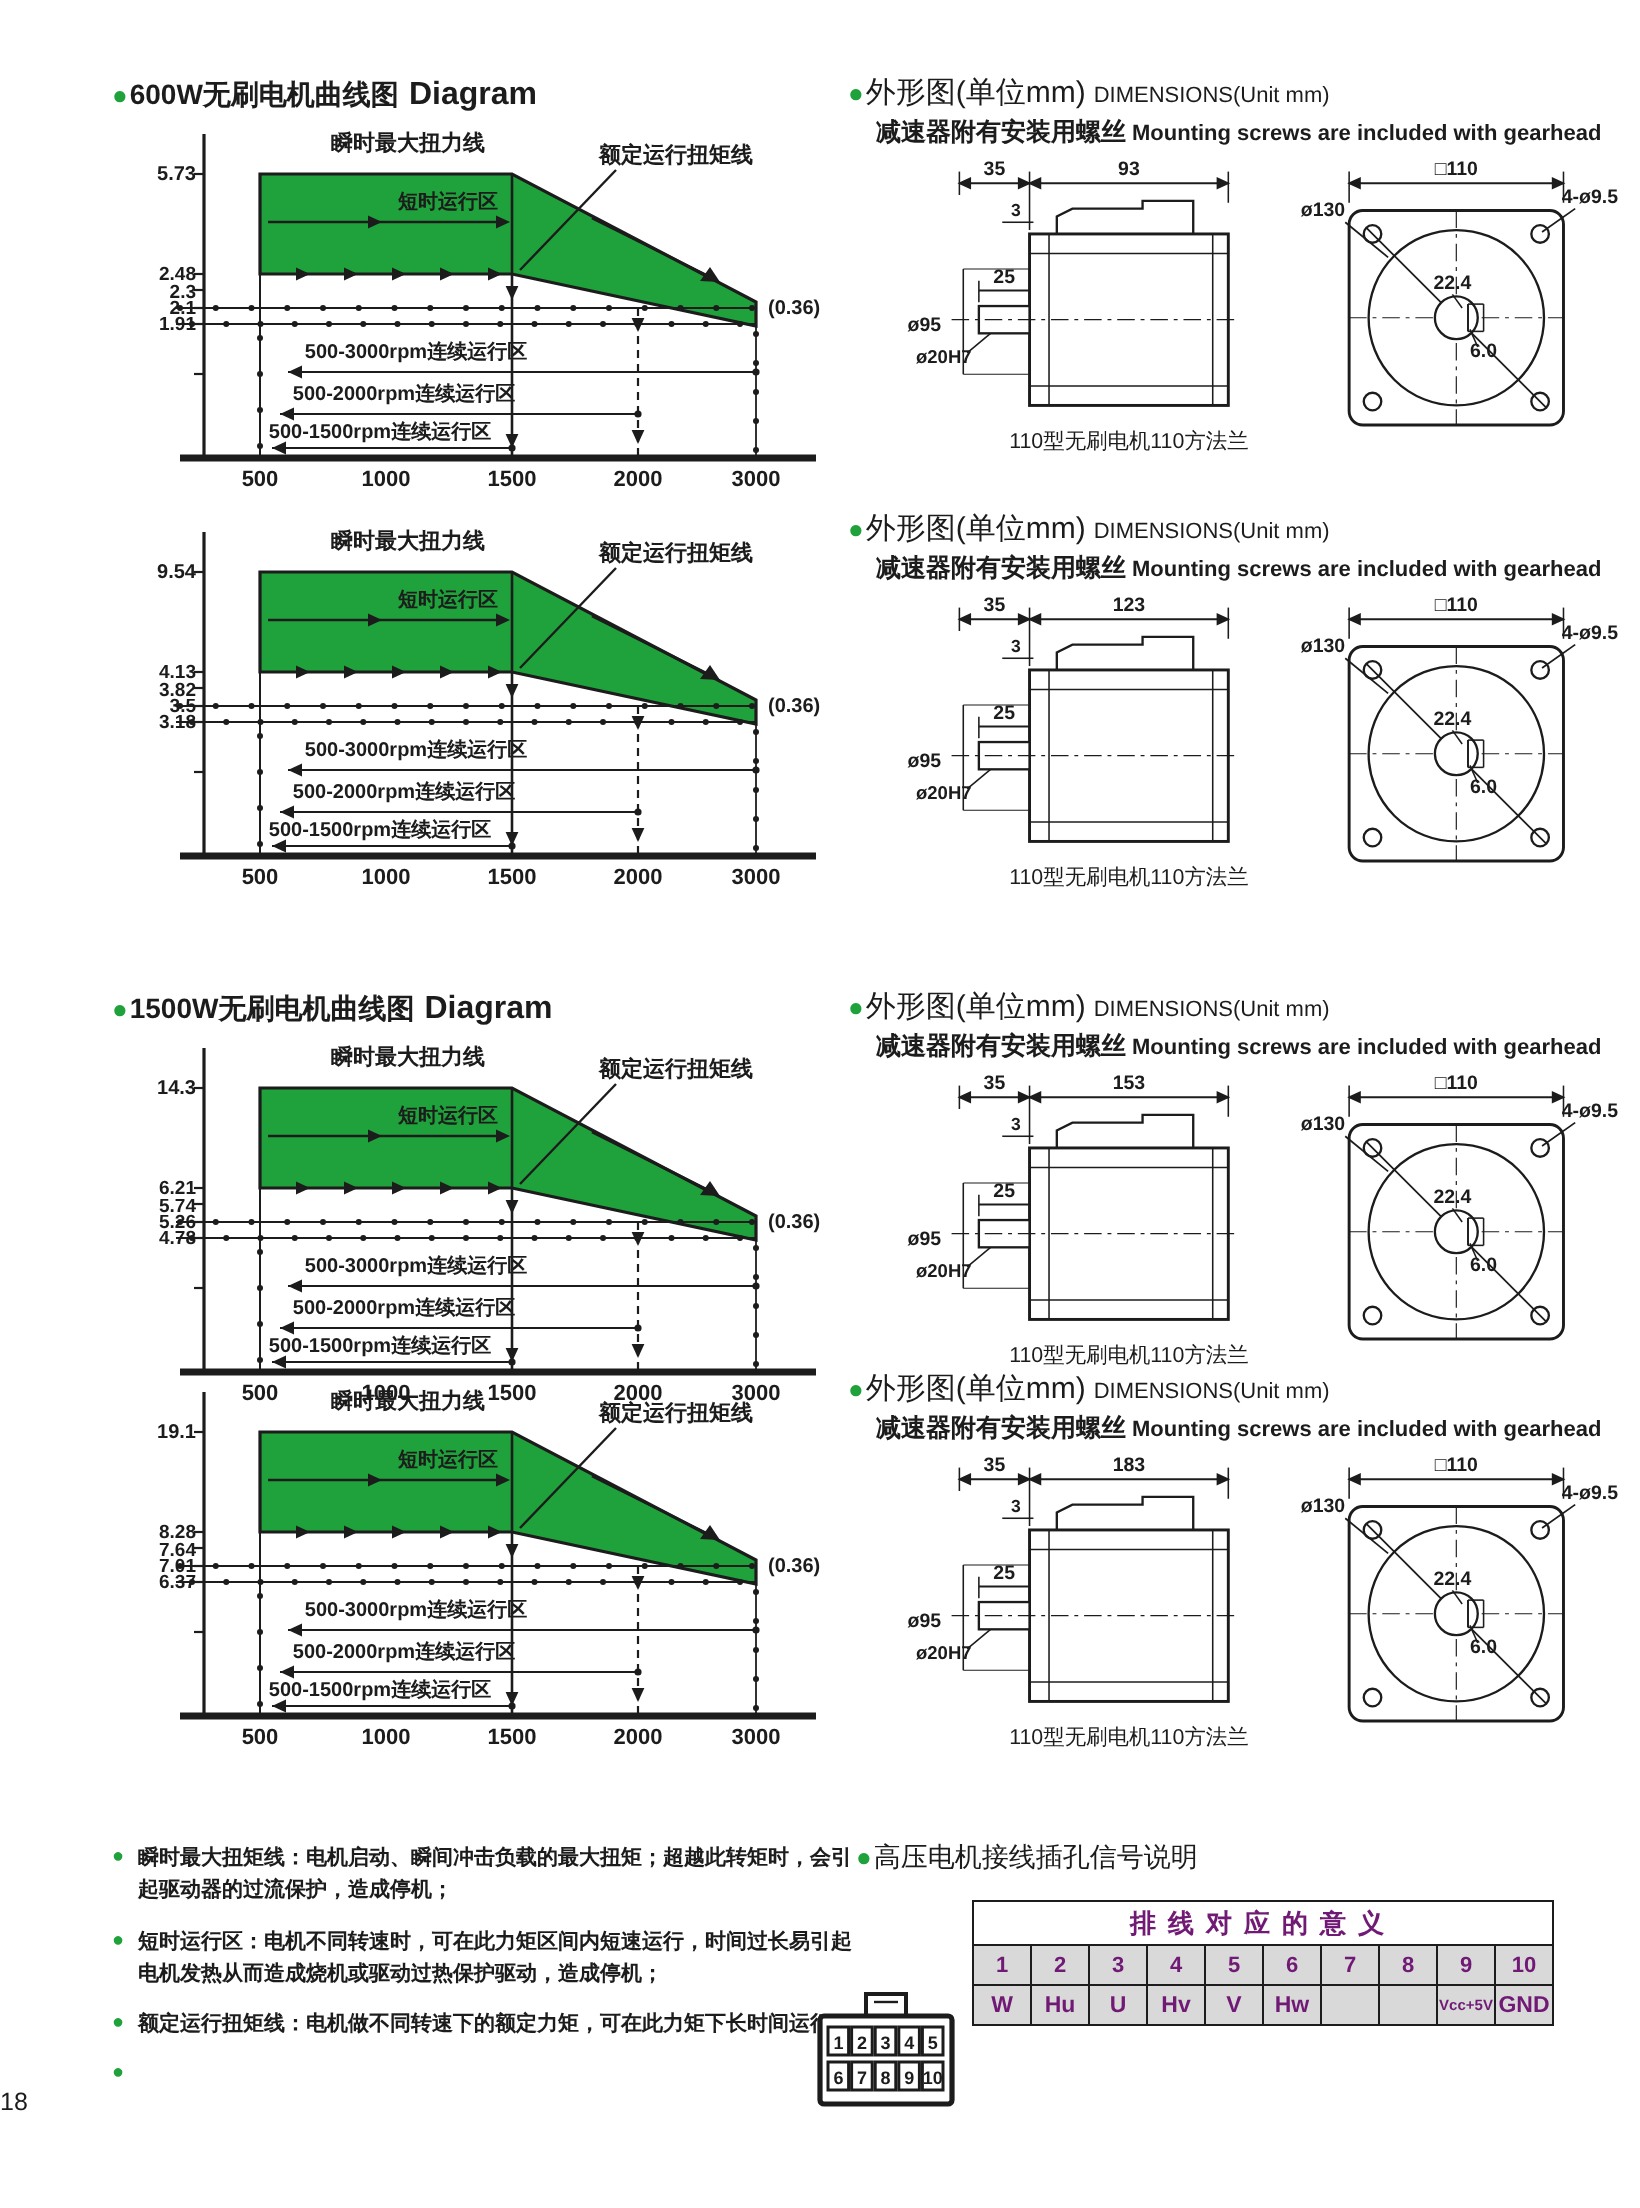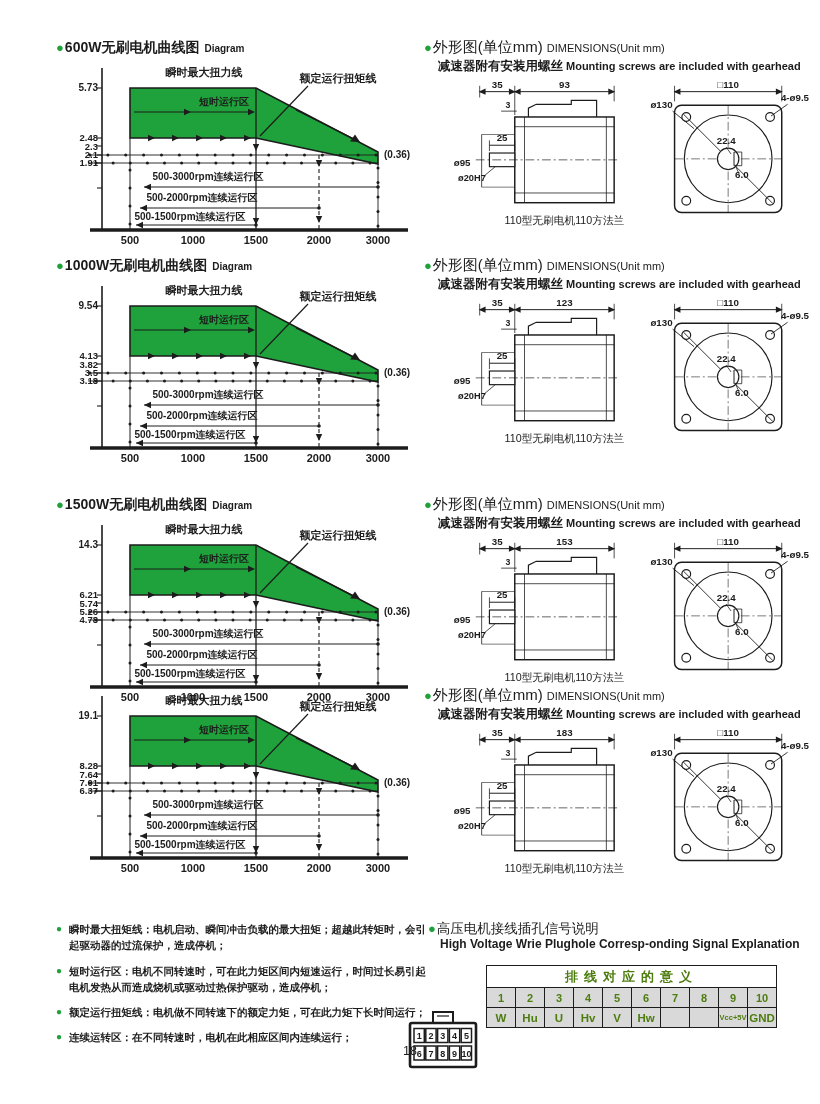--- a/index.html
+++ b/index.html
@@ -2,47 +2,47 @@
 <html style="--green: #1fa23b;"><head>
 <meta charset="utf-8">
 <style>
   html,body{margin:0;padding:0;background:#e8e8e8;}
   #page{position:relative;width:820px;height:1104px;background:#ffffff;margin:0 auto;
         font-family:"Liberation Sans","DejaVu Sans",sans-serif;color:#1c1c1c;overflow:hidden;}
   .row{position:absolute;left:0;width:820px;height:216px;}
   .chart-block{position:absolute;left:56px;top:0;width:362px;}
   .dims-block{position:absolute;left:424px;top:0;width:394px;}
   .chart-title{font-size:14px;font-weight:bold;white-space:nowrap;line-height:18px;}
-  .chart-title .en{font-size:10px;margin-left:5px;margin-top:28px;}
+  .chart-title .en{font-size:16px;margin-left:5px;margin-top:28px;}
   .bullet{color:var(--green);font-size:13px;margin-right:1px;}
   .dims-h1{font-size:15px;font-weight:normal;line-height:18px;white-space:nowrap;}
   .dims-h1 .en{font-size:11px;margin-left:4px;}
   .dims-h2{font-size:12.5px;font-weight:bold;margin:1px 0 0 14px;white-space:nowrap;}
   .dims-h2 .en{font-size:11px;font-weight:bold;margin-left:3px;}
   svg.curve{display:block;margin-top:2px;}
   svg.dims{display:block;margin-top:3px;}
   .notes{position:absolute;left:56px;top:921px;width:374px;}
   .note{display:flex;gap:7px;margin-bottom:9px;font-size:10.5px;font-weight:bold;line-height:1.55;}
   .note .nb{color:var(--green);font-size:10px;line-height:1.55;}
   .wiring{position:absolute;left:428px;top:921px;width:392px;}
   .w-h1{font-size:13.5px;font-weight:normal;line-height:16px;}
   .w-h2{font-size:12px;font-weight:bold;margin-left:12px;line-height:15px;}
   .w-body{position:relative;margin-top:13px;height:112px;}
   .connector{position:absolute;left:-22px;top:44px;}
   #wiring-table{position:absolute;left:58px;top:0;}
   table.wtable{border-collapse:collapse;table-layout:fixed;}
   .wtable td{border:1.6px solid #1c1c1c;text-align:center;vertical-align:middle;padding:0;
-             font-weight:bold;color:#4d7c0f;}
+             font-weight:bold;color:#701a75;}
   .wtable td.tt{background:#ffffff;font-size:13px;letter-spacing:6px;height:21px;}
   .wtable tr.rnum td{background:#d9d9d9;font-size:11px;height:19px;width:28px;}
   .wtable tr.rcol td{background:#ffffff;font-size:10px;height:33px;}
   .wtable tr.rcol td.small{font-size:8px;line-height:1.15;}
   .wtable tr.rsig td{background:#d9d9d9;font-size:11.5px;height:19px;}
   .wtable tr.rsig td.tiny{font-size:7.5px;}
-  .pagenum{position:absolute;top:1044px;left:0;width:820px;text-align:center;font-size:12.5px;color:#1c1c1c;}
+  .pagenum{position:absolute;top:1044px;left:0;width:820px;text-align:left;font-size:12.5px;color:#1c1c1c;}
 </style>
 </head>
 <body>
 
 <div id="page">
 
   <section class="row" style="top:38px">
     <div class="chart-block">
       <div class="chart-title">
         <span class="bullet">●</span><span>600W无刷电机曲线图</span><span class="en">Diagram</span>
@@ -216,23 +216,20 @@
           <text x="250" y="31" font-size="10" font-weight="bold" text-anchor="end" fill="#1c1c1c" font-family="&quot;Liberation Sans&quot;,sans-serif">ø130</text>
           <line x1="250" y1="34" x2="272" y2="52" stroke="#1c1c1c" stroke-width="0.9"></line>
           <text x="390" y="24" font-size="10" font-weight="bold" text-anchor="end" fill="#1c1c1c" font-family="&quot;Liberation Sans&quot;,sans-serif">4-ø9.5</text>
           <line x1="368" y1="27" x2="351" y2="39" stroke="#1c1c1c" stroke-width="0.9"></line>
         </svg>
     </div>
   </section>
 
   <section class="row" style="top:256px">
     <div class="chart-block">
-      <div class="chart-title">
-        <span class="bullet">●</span><span>1000W无刷电机曲线图</span><span class="en">Diagram</span>
-      </div>
       <svg class="curve" width="356" height="192" viewBox="0 0 356 192">
           <polygon points="74,28 200,28 322,92 322,104 200,78 74,78" fill="#1fa23b" stroke="#1c1c1c" stroke-width="1.6"></polygon>
           <line x1="46" y1="8" x2="46" y2="170" stroke="#1c1c1c" stroke-width="1.6"></line>
           <line x1="34" y1="170" x2="352" y2="170" stroke="#1c1c1c" stroke-width="3.5"></line>
           <line x1="41" y1="28" x2="46" y2="28" stroke="#1c1c1c" stroke-width="1.1"></line>
           <line x1="41" y1="78" x2="46" y2="78" stroke="#1c1c1c" stroke-width="1.1"></line>
           <line x1="41" y1="86" x2="46" y2="86" stroke="#1c1c1c" stroke-width="1.1"></line>
           <line x1="41" y1="95" x2="46" y2="95" stroke="#1c1c1c" stroke-width="1.1"></line>
           <line x1="41" y1="103" x2="46" y2="103" stroke="#1c1c1c" stroke-width="1.1"></line>
           <line x1="41" y1="128" x2="46" y2="128" stroke="#1c1c1c" stroke-width="1.1"></line>
@@ -763,29 +760,27 @@
     <div class="note">
         <span class="nb">●</span>
         <span>短时运行区：电机不同转速时，可在此力矩区间内短速运行，时间过长易引起电机发热从而造成烧机或驱动过热保护驱动，造成停机；</span>
       </div>
     <div class="note">
         <span class="nb">●</span>
         <span>额定运行扭矩线：电机做不同转速下的额定力矩，可在此力矩下长时间运行；</span>
       </div>
     <div class="note">
         <span class="nb">●</span>
-        <span>连续运转区：在不同转速时，电机在此相应区间内连续运行；</span>
       </div>
   </div>
 
   <div class="wiring">
     <div class="w-h1">
       <span class="bullet">●</span><span>高压电机接线插孔信号说明</span>
     </div>
-    <div class="w-h2">High Voltage Wrie Plughole Corresp-onding Signal Explanation</div>
     <div class="w-body">
       <svg class="connector" width="74" height="62" viewBox="0 0 74 62">
           <rect x="27" y="3" width="20" height="13" fill="#fff" stroke="#1c1c1c" stroke-width="2"></rect>
           <line x1="31" y1="7" x2="43" y2="7" stroke="#1c1c1c" stroke-width="1.2"></line>
           <rect x="4" y="14" width="66" height="44" rx="2" fill="#fff" stroke="#1c1c1c" stroke-width="2.6"></rect>
           <rect x="8" y="19.5" width="10.3" height="14" fill="#fff" stroke="#1c1c1c" stroke-width="1.5"></rect>
           <text x="13.2" y="30.3" font-size="9" font-weight="bold" text-anchor="middle" fill="#1c1c1c" font-family="&quot;Liberation Sans&quot;,sans-serif">1</text>
           <rect x="19.8" y="19.5" width="10.3" height="14" fill="#fff" stroke="#1c1c1c" stroke-width="1.5"></rect>
           <text x="25" y="30.3" font-size="9" font-weight="bold" text-anchor="middle" fill="#1c1c1c" font-family="&quot;Liberation Sans&quot;,sans-serif">2</text>
           <rect x="31.6" y="19.5" width="10.3" height="14" fill="#fff" stroke="#1c1c1c" stroke-width="1.5"></rect>

